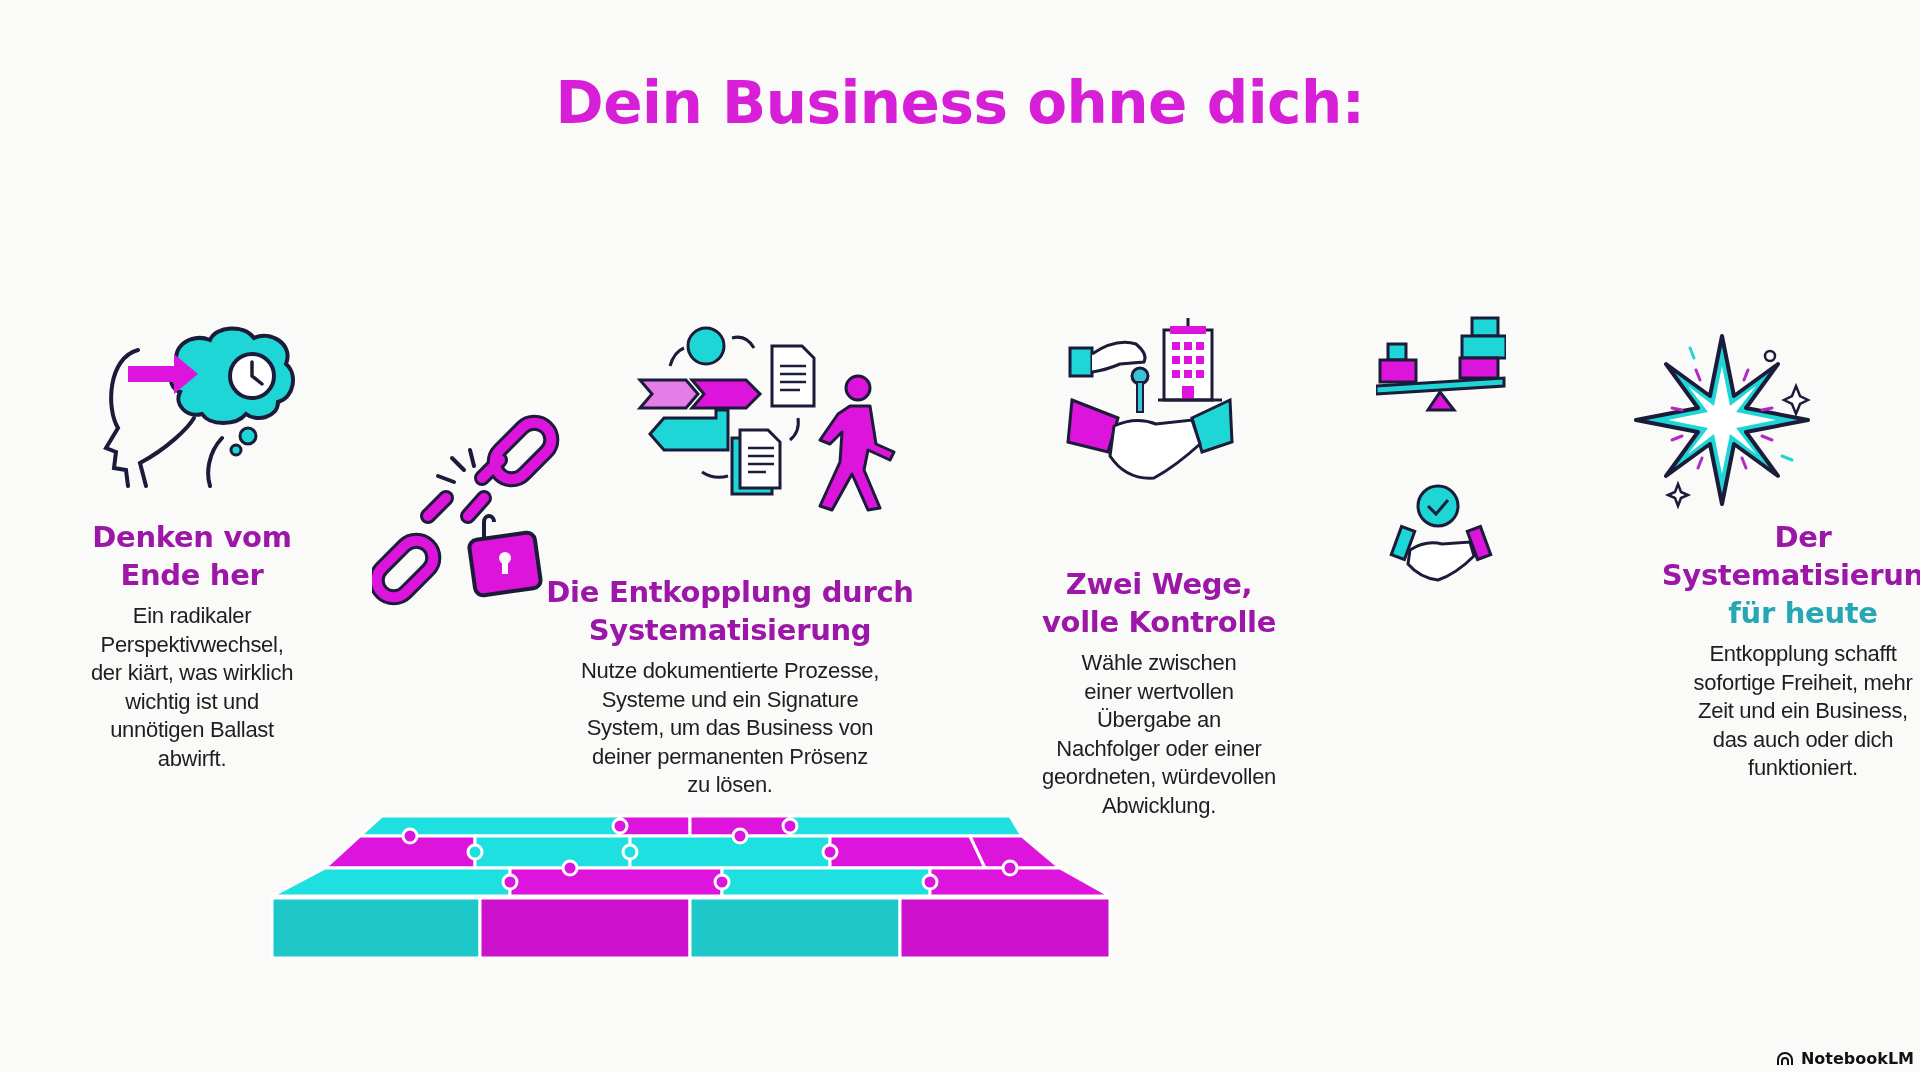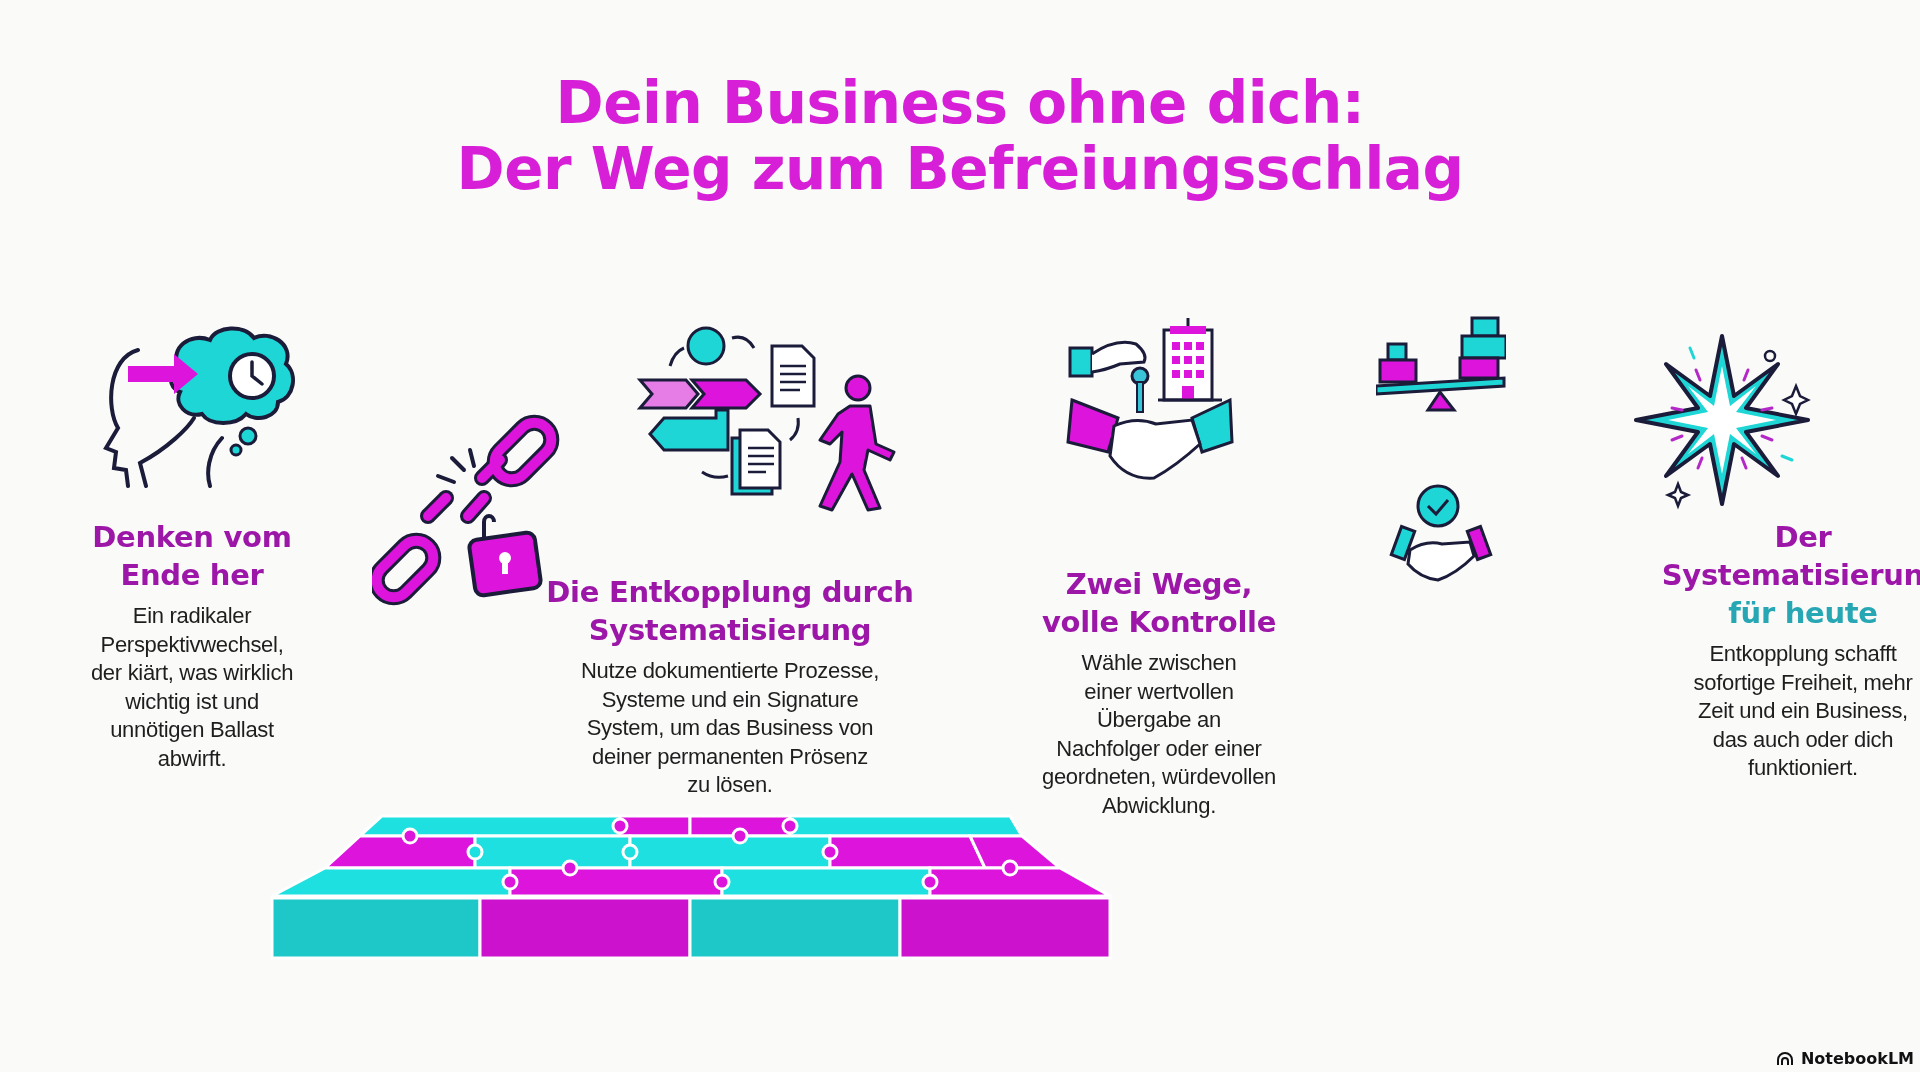--- a/index.html
+++ b/index.html
@@ -30,21 +30,20 @@
     position:absolute; right:6px; bottom:4px; font-size:16px; font-weight:700;
     color:#111; display:flex; align-items:center; gap:7px;
     font-family:"DejaVu Sans", sans-serif;
   }
 </style>
 </head>
 <body>
 
 <div class="title">
   <div>Dein Business ohne dich:</div>
-  <div>Der Weg zum Befreiungsschlag</div>
 </div>
 
 <svg class="icon" style="left:98px;top:318px" width="200" height="170" viewBox="0 0 200 170">
   <path d="M40 32 C10 40 8 90 20 110 L8 130 L18 134 L16 150 L28 152 L30 168" fill="none" stroke="#1b1b3a" stroke-width="4" stroke-linecap="round"></path>
   <path d="M48 168 L42 145 C70 130 90 110 96 100" fill="none" stroke="#1b1b3a" stroke-width="4" stroke-linecap="round"></path>
   <path d="M124 120 C110 135 108 155 112 168" fill="none" stroke="#1b1b3a" stroke-width="4" stroke-linecap="round"></path>
   <path d="M80 48 C72 30 92 14 112 22 C118 8 146 6 156 20 C172 12 196 26 188 46 C200 56 196 80 180 84 C180 100 158 104 148 96 C138 108 112 108 104 96 C88 100 76 86 82 74 C70 70 70 52 80 48 Z" fill="#1fd6d6" stroke="#1b1b3a" stroke-width="4"></path>
   <rect x="30" y="48" width="50" height="16" fill="#dc14dc"></rect>
   <polygon points="76,36 100,56 76,76" fill="#dc14dc"></polygon>
   <circle cx="154" cy="58" r="22" fill="#fff" stroke="#1b1b3a" stroke-width="4"></circle>

